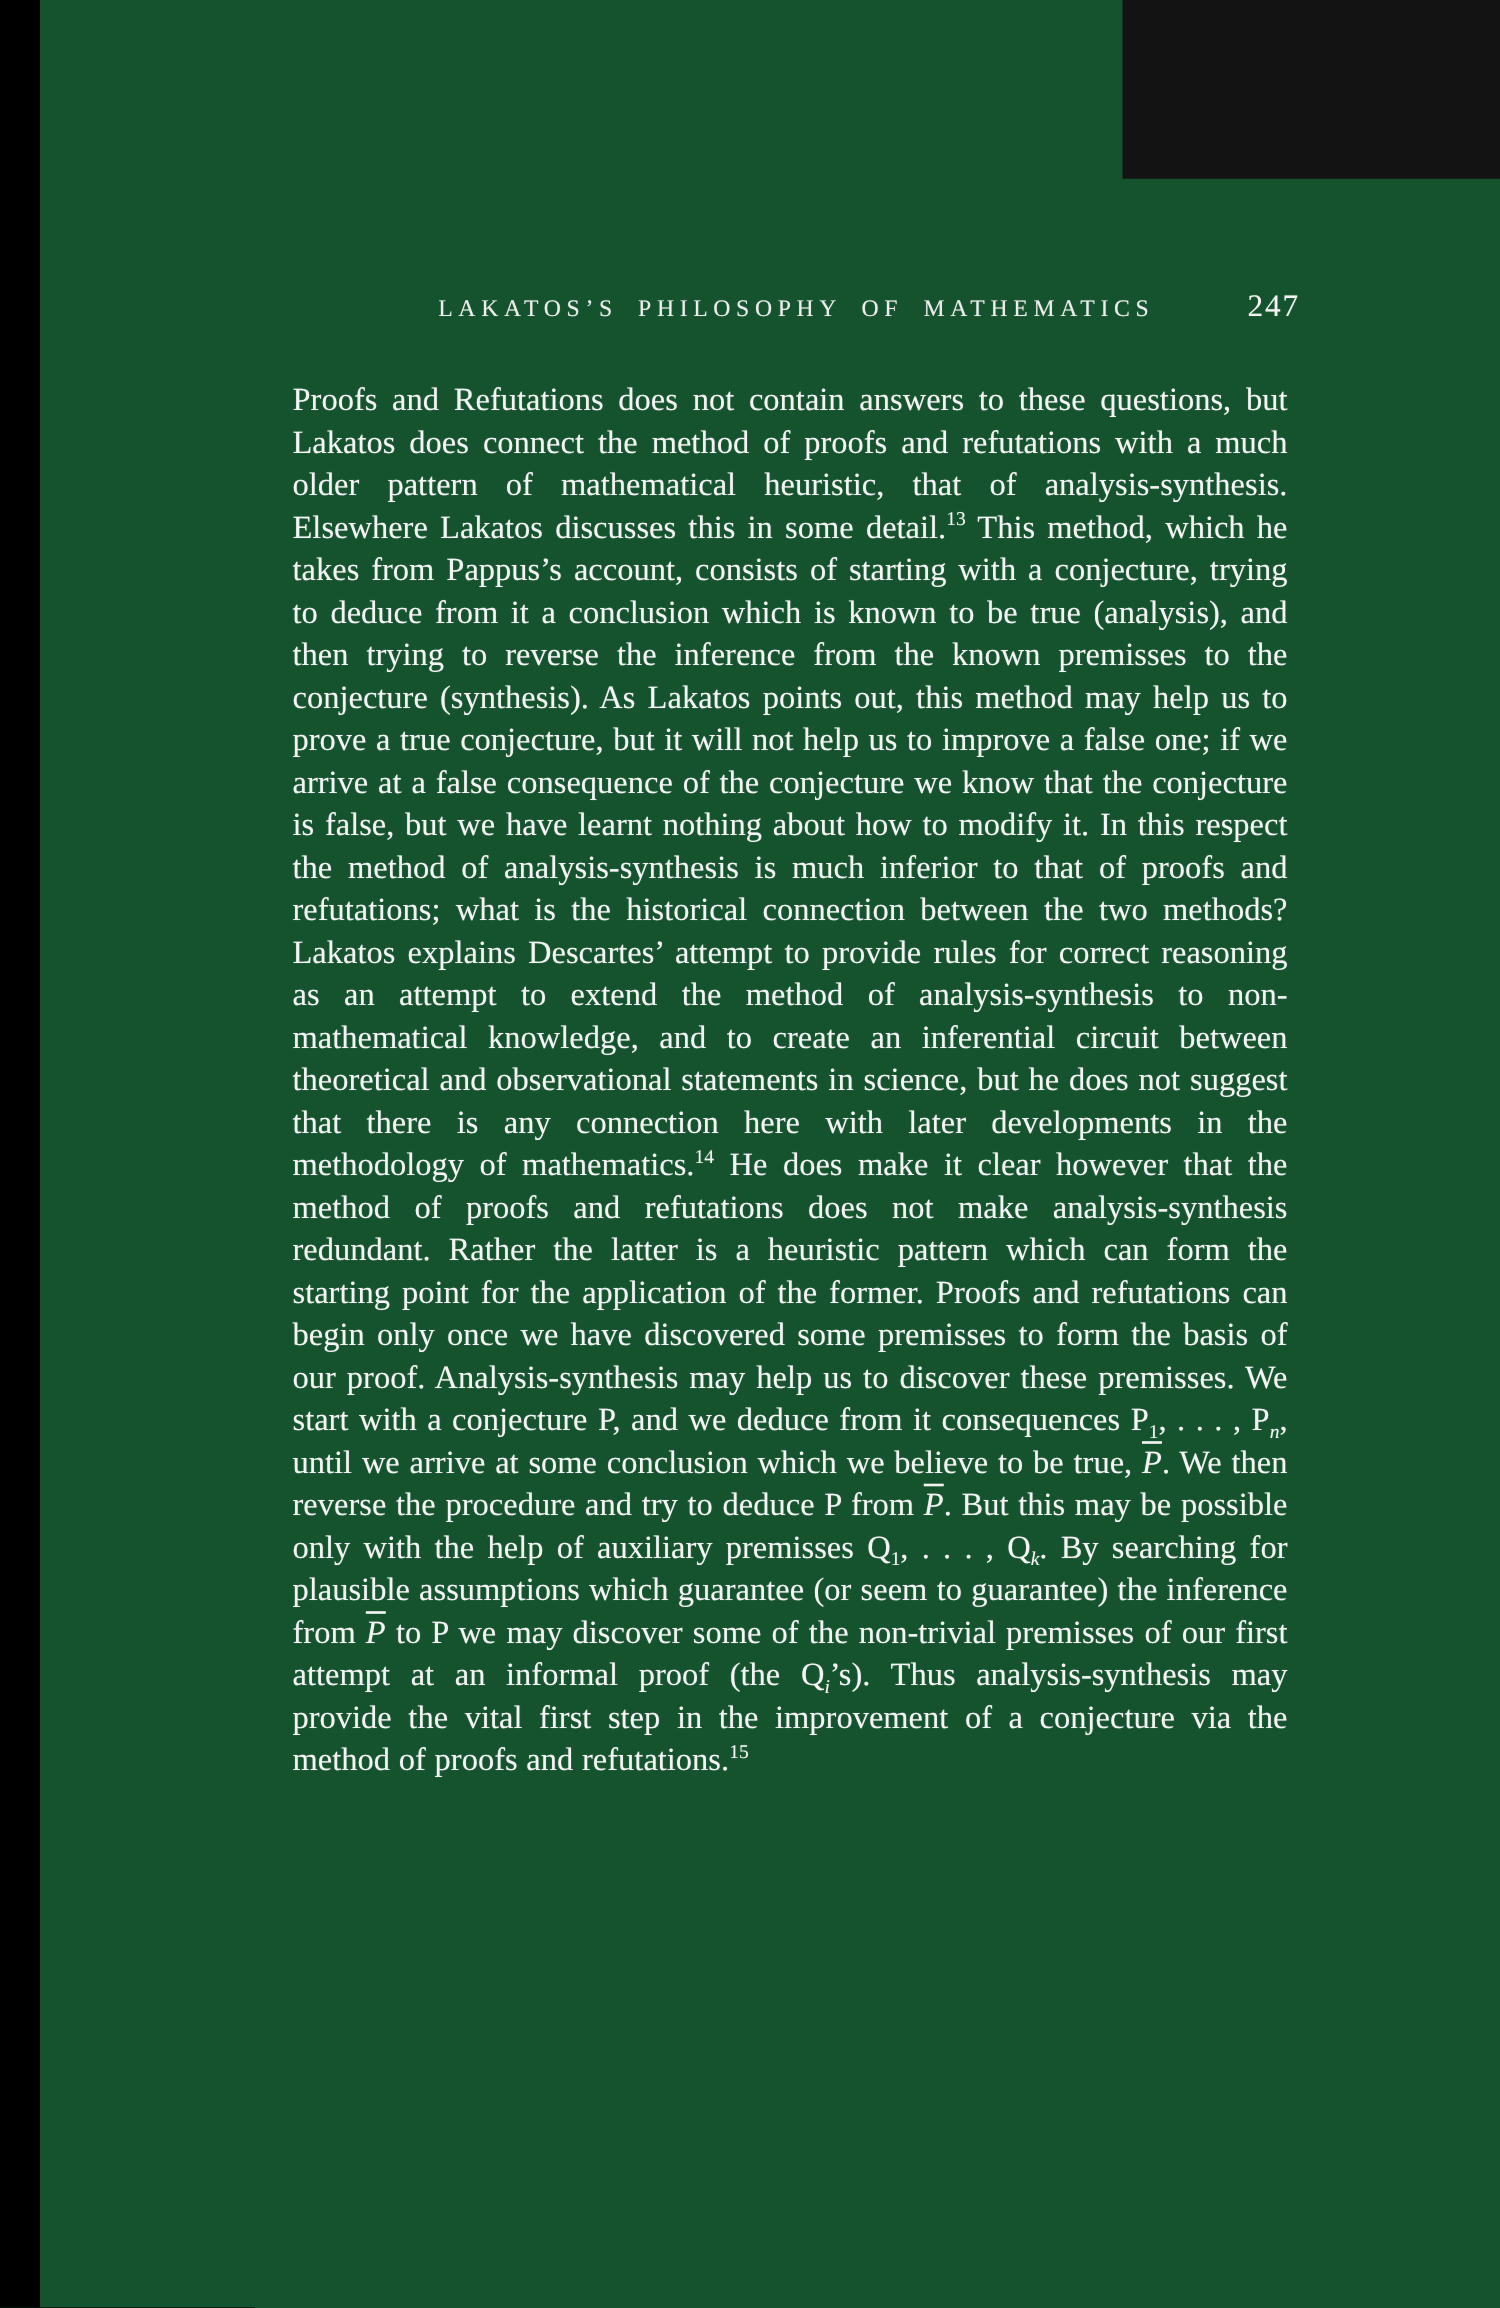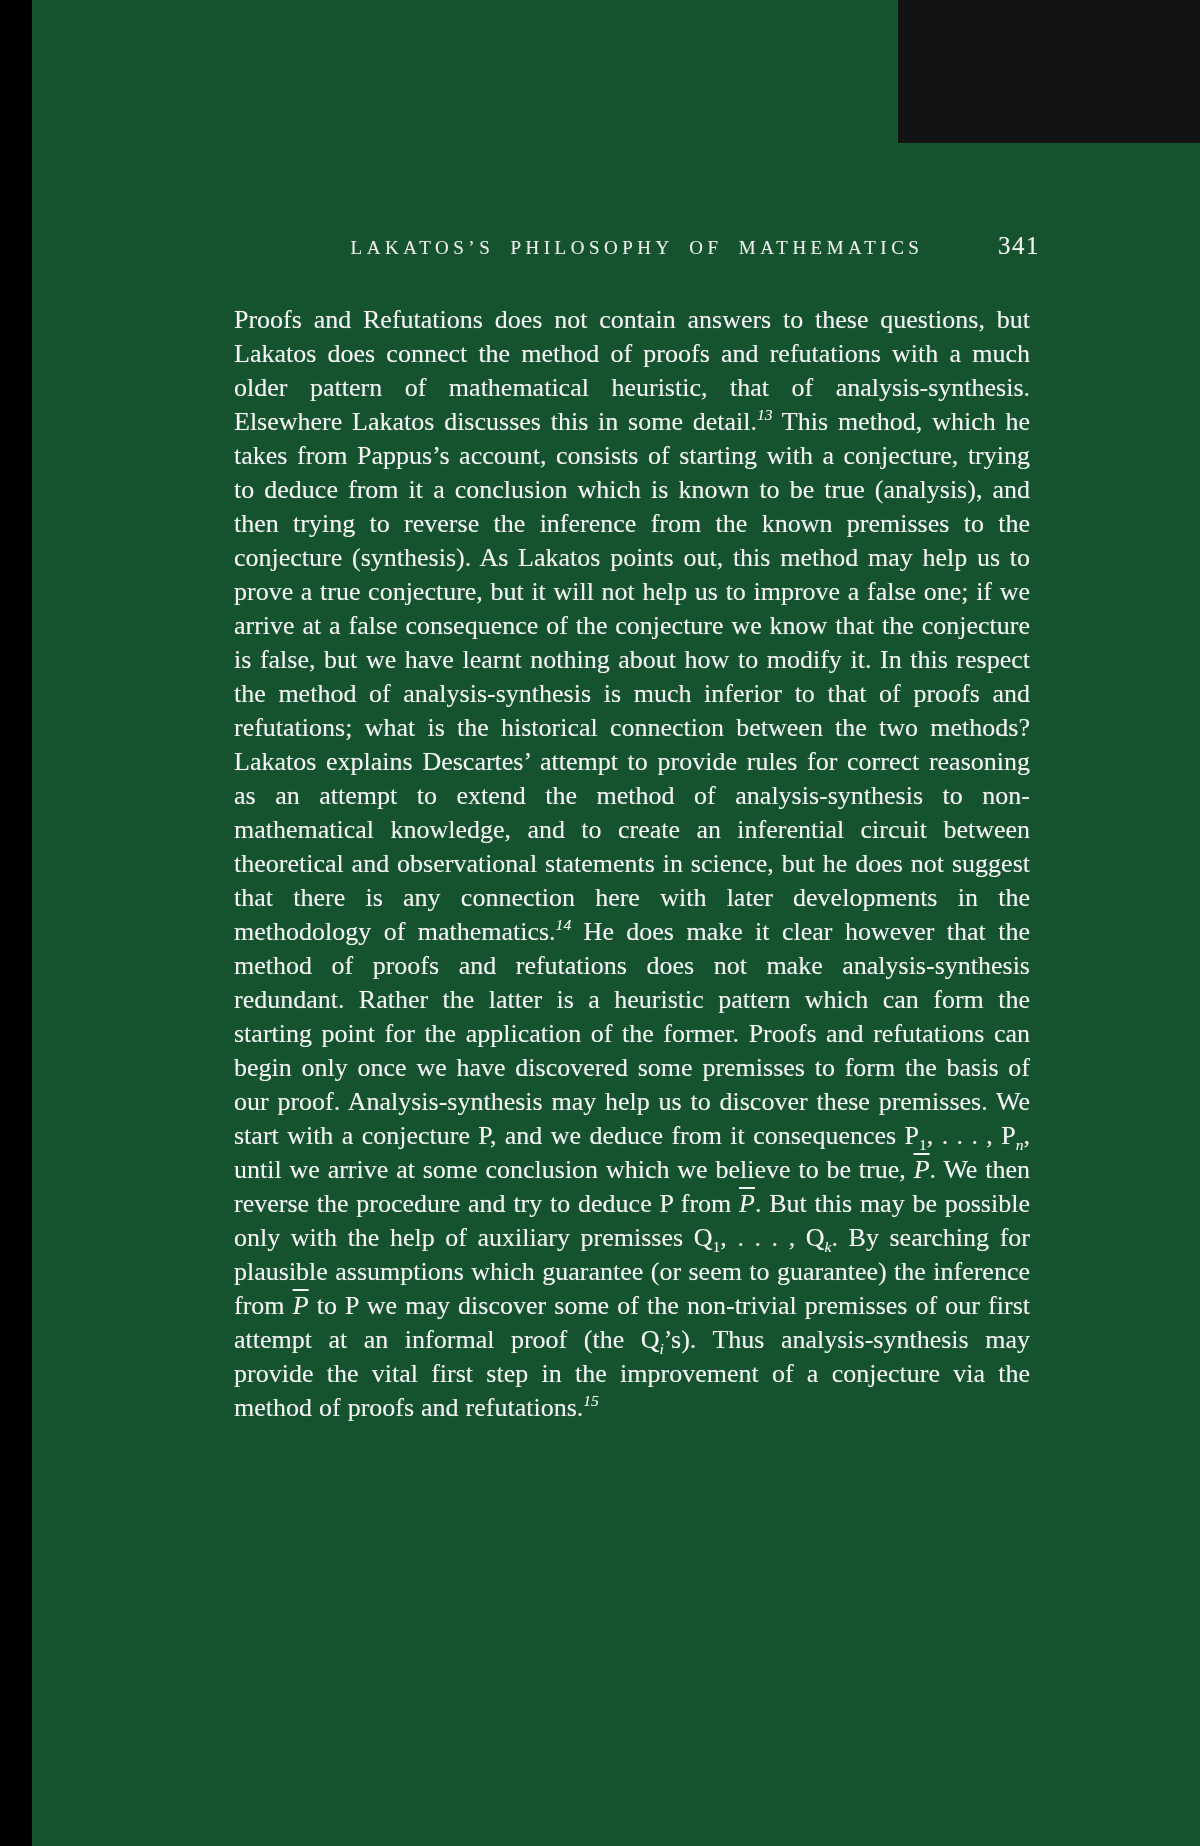--- a/index.html
+++ b/index.html
@@ -61,30 +61,30 @@
     left: 202px;
     width: 796px;
     font-size: 26px;
     line-height: 34px;
     text-align: justify;
     color: #f4f4f4;
     text-shadow: 0 0 1px rgba(255,255,255,0.35);
     word-spacing: 0.5px;
   }
   .run-i   { }
-  .run-sup { font-size: 60%; vertical-align: super; line-height: 0; font-style: italic; }
+  .run-sup { font-size: 60%; vertical-align: super; line-height: 0; }
   .run-sub { font-size: 60%; vertical-align: sub;   line-height: 0; }
   .run-subi{ font-size: 60%; vertical-align: sub;   line-height: 0; font-style: italic; }
   .run-ibar{ font-style: italic; text-decoration: overline; }
 </style>
 </head>
 <body>
 
 <div class="page">
   <div class="corner-tint"></div>
 
   <div class="running-header">
     <span class="running-title">LAKATOS’S PHILOSOPHY OF MATHEMATICS</span>
-    <span class="page-number">341</span>
+    <span class="page-number">247</span>
   </div>
 
   <div class="body-text"><span class="run-i">Proofs and Refutations</span><span> does not contain answers to these questions, but Lakatos does connect the method of proofs and refutations with a much older pattern of mathematical heuristic, that of analysis-synthesis. Elsewhere Lakatos discusses this in some detail.</span><span class="run-sup">13</span><span> This method, which he takes from Pappus’s account, consists of starting with a conjecture, trying to deduce from it a conclusion which is known to be true (analysis), and then trying to reverse the inference from the known premisses to the conjecture (synthesis). As Lakatos points out, this method may help us to prove a true conjecture, but it will not help us to </span><span class="run-i">improve</span><span> a false one; if we arrive at a false consequence of the conjecture we know that the conjecture is false, but we have learnt nothing about how to modify it. In this respect the method of analysis-synthesis is much inferior to that of proofs and refutations; what is the historical connection between the two methods? Lakatos explains Descartes’ attempt to provide rules for correct reasoning as an attempt to extend the method of analysis-synthesis to non-mathematical knowledge, and to create an inferential circuit between theoretical and observational statements in science, but he does not suggest that there is any connection here with later developments in the methodology of mathematics.</span><span class="run-sup">14</span><span> He does make it clear however that the method of proofs and refutations does not make analysis-synthesis redundant. Rather the latter is a heuristic pattern which can form the starting point for the application of the former. Proofs and refutations can begin only once we have discovered some premisses to form the basis of our proof. Analysis-synthesis may help us to discover these premisses. We start with a conjecture </span><span class="run-i">P</span><span>, and we deduce from it consequences </span><span class="run-i">P</span><span class="run-sub">1</span><span>, . . . , </span><span class="run-i">P</span><span class="run-subi">n</span><span>, until we arrive at some conclusion which we believe to be true, </span><span class="run-ibar">P</span><span>. We then reverse the procedure and try to deduce </span><span class="run-i">P</span><span> from </span><span class="run-ibar">P</span><span>. But this may be possible only with the help of auxiliary premisses </span><span class="run-i">Q</span><span class="run-sub">1</span><span>, . . . , </span><span class="run-i">Q</span><span class="run-subi">k</span><span>. By searching for plausible assumptions which guarantee (or seem to guarantee) the inference from </span><span class="run-ibar">P</span><span> to </span><span class="run-i">P</span><span> we may discover some of the non-trivial premisses of our first attempt at an informal proof (the </span><span class="run-i">Q</span><span class="run-subi">i</span><span class="run-i">’s</span><span>). Thus analysis-synthesis may provide the vital first step in the improvement of a conjecture </span><span class="run-i">via</span><span> the method of proofs and refutations.</span><span class="run-sup">15</span></div>
 </div>
 
 </body></html>

